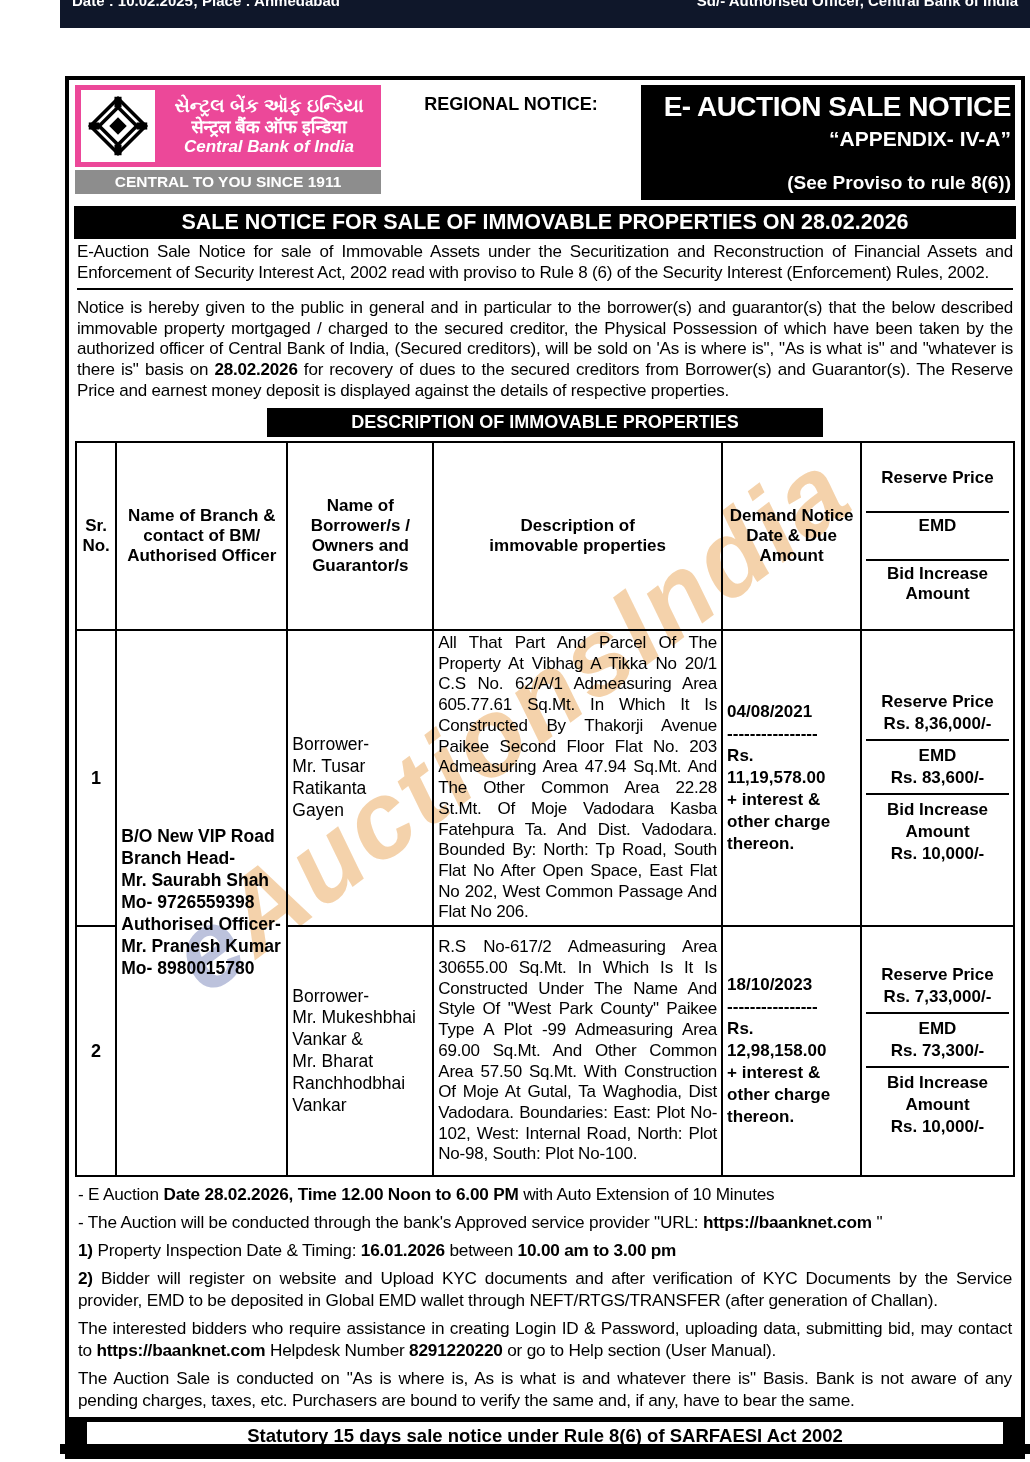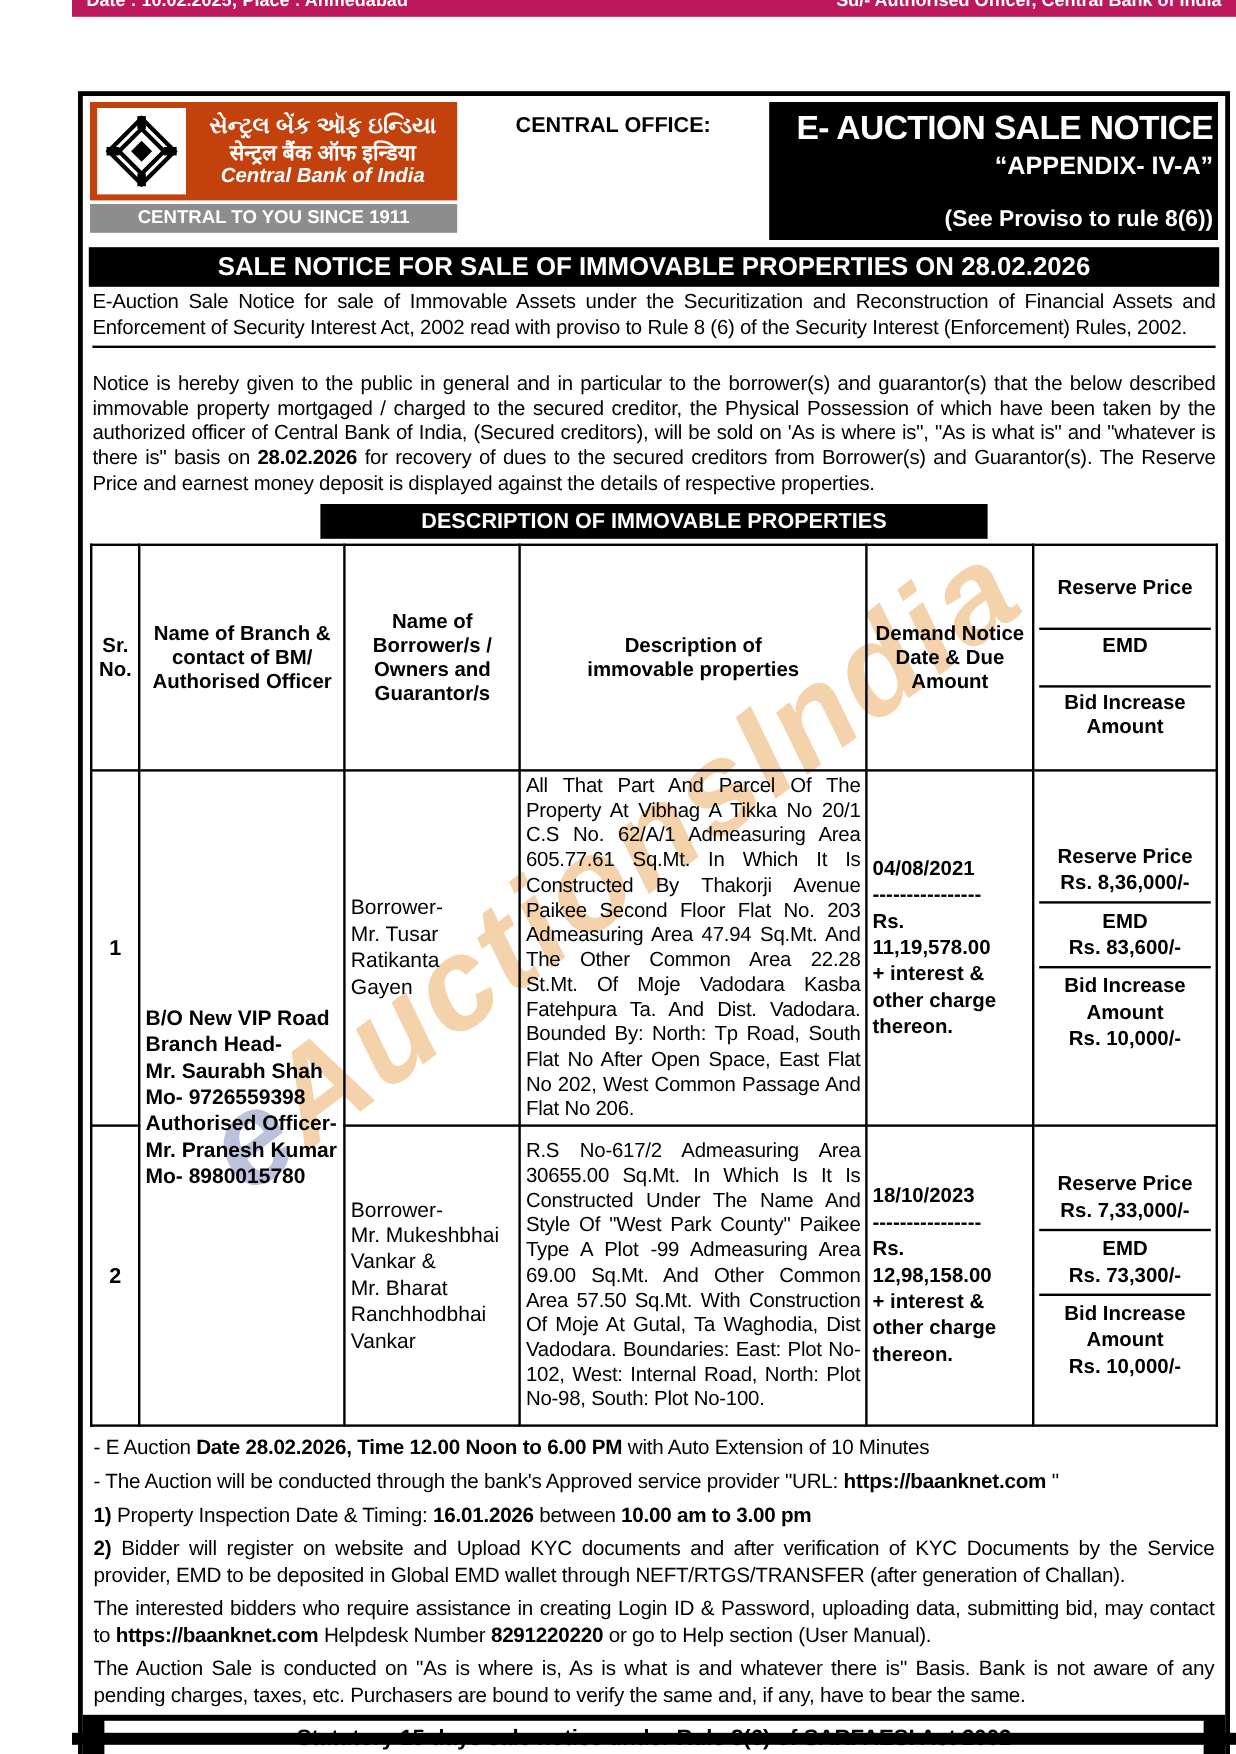--- a/index.html
+++ b/index.html
@@ -1,62 +1,62 @@
 <!DOCTYPE html>
 <html><head>
 <meta charset="utf-8">
 <style>
   html,body{margin:0;padding:0;}
   body{
     width:1030px;height:1462px;background:#ffffff;position:relative;
     font-family:"Liberation Sans", sans-serif;color:#000;overflow:hidden;
   }
   
-  .topbar{position:absolute;top:0;left:60px;right:0;height:14px;background:#be185d;overflow:hidden;z-index:3;}
+  .topbar{position:absolute;top:0;left:60px;right:0;height:28px;background:#0f172a;overflow:hidden;z-index:3;}
   .topbar-inner{display:flex;justify-content:space-between;color:#fff;font-weight:bold;font-size:15px;margin-top:-8px;padding:0 12px;white-space:nowrap;}
   .bottombar{position:absolute;top:1444px;left:60px;right:0;height:10px;background:#000;z-index:3;}
 
   
   .watermark{
     position:absolute;left:95px;top:640px;width:880px;z-index:0;
     transform:rotate(-37deg);transform-origin:center;
     font-size:108px;font-weight:bold;letter-spacing:3px;opacity:0.5;white-space:nowrap;
     font-style:italic;pointer-events:none;
   }
 
   .doc{
     position:absolute;top:76px;left:65px;width:952px;
     border:4px solid #000;z-index:1;background:transparent;
   }
 
   
   .hdr{display:flex;align-items:stretch;padding:5px 6px 4px 6px;gap:6px;}
   .bank-block{width:306px;}
-  .bank-black{display:flex;background:#c2410c;padding:5px 6px;gap:8px;align-items:center;}
+  .bank-black{display:flex;background:#ec4899;padding:5px 6px;gap:8px;align-items:center;}
   .logo-box{width:74px;height:72px;background:#fff;flex:0 0 auto;display:flex;align-items:center;justify-content:center;}
   .bank-names{color:#fff;text-align:center;flex:1;line-height:1.15;}
   .bank-gj{font-size:19px;font-weight:bold;}
   .bank-hi{font-size:18px;font-weight:bold;}
   .bank-en{font-size:17px;font-weight:bold;font-style:italic;}
   .tagline{background:#8d8d8d;color:#fff;font-weight:bold;text-align:center;font-size:15.5px;padding:3px 0;margin-top:3px;}
 
   .regional{flex:1;text-align:center;padding-top:8px;line-height:1.32;}
   .regional-title{font-weight:bold;font-size:18px;}
   .regional-addr{font-size:17px;white-space:pre-line;}
 
   .notice-box{width:366px;background:#000;color:#fff;text-align:right;padding:7px 4px 6px;}
   .notice-title{font-size:28px;font-weight:bold;letter-spacing:-0.5px;line-height:1.05;}
   .notice-appendix{font-size:21px;font-weight:bold;margin-top:6px;}
   .notice-proviso{font-size:19px;font-weight:bold;margin-top:21px;}
 
   .title-bar{background:#000;color:#fff;font-weight:bold;text-align:center;font-size:21.5px;padding:4px 0;margin:2px 5px 3px;}
 
   .intro{margin:0 8px;}
   .intro p{margin:2px 0;text-align:justify;font-size:17px;line-height:1.22;letter-spacing:-0.2px;}
-  .intro .p1{border-bottom:2px solid #000;padding-bottom:4px;margin-bottom:20px;}
+  .intro .p1{border-bottom:2px solid #000;padding-bottom:4px;margin-bottom:8px;}
 
   .desc-bar{background:#000;color:#fff;font-weight:bold;text-align:center;font-size:18px;width:556px;margin:6px auto 4px;padding:4px 0;}
 
   table.props{border-collapse:collapse;margin:0 6px 4px;width:940px;table-layout:fixed;}
   table.props th, table.props td{border:2px solid #000;padding:2px 4px;vertical-align:middle;}
   table.props th{font-size:17px;font-weight:bold;text-align:center;white-space:pre-line;line-height:1.18;}
   col.c-sr{width:40px;} col.c-br{width:170px;} col.c-bo{width:145px;}
   col.c-de{width:287px;} col.c-dm{width:138px;} col.c-rp{width:152px;}
   .th-reserve{padding:0;}
   .th-reserve .part{padding:3px 2px;}
@@ -114,21 +114,21 @@
         <div class="bank-names">
           <div class="bank-gj">સેન્ટ્રલ બેંક ઑફ ઇન્ડિયા</div>
           <div class="bank-hi">सेन्ट्रल बैंक ऑफ इन्डिया</div>
           <div class="bank-en">Central Bank of India</div>
         </div>
       </div>
       <div class="tagline">CENTRAL TO YOU SINCE 1911</div>
     </div>
 
     <div class="regional">
-      <div class="regional-title">CENTRAL OFFICE:</div>
+      <div class="regional-title">REGIONAL NOTICE:</div>
     </div>
 
     <div class="notice-box">
       <div class="notice-title">E- AUCTION SALE NOTICE</div>
       <div class="notice-appendix">“APPENDIX- IV-A”</div>
       <div class="notice-proviso">(See Proviso to rule 8(6))</div>
     </div>
   </div>
 
   <div class="title-bar">SALE NOTICE FOR SALE OF IMMOVABLE PROPERTIES ON 28.02.2026</div>

